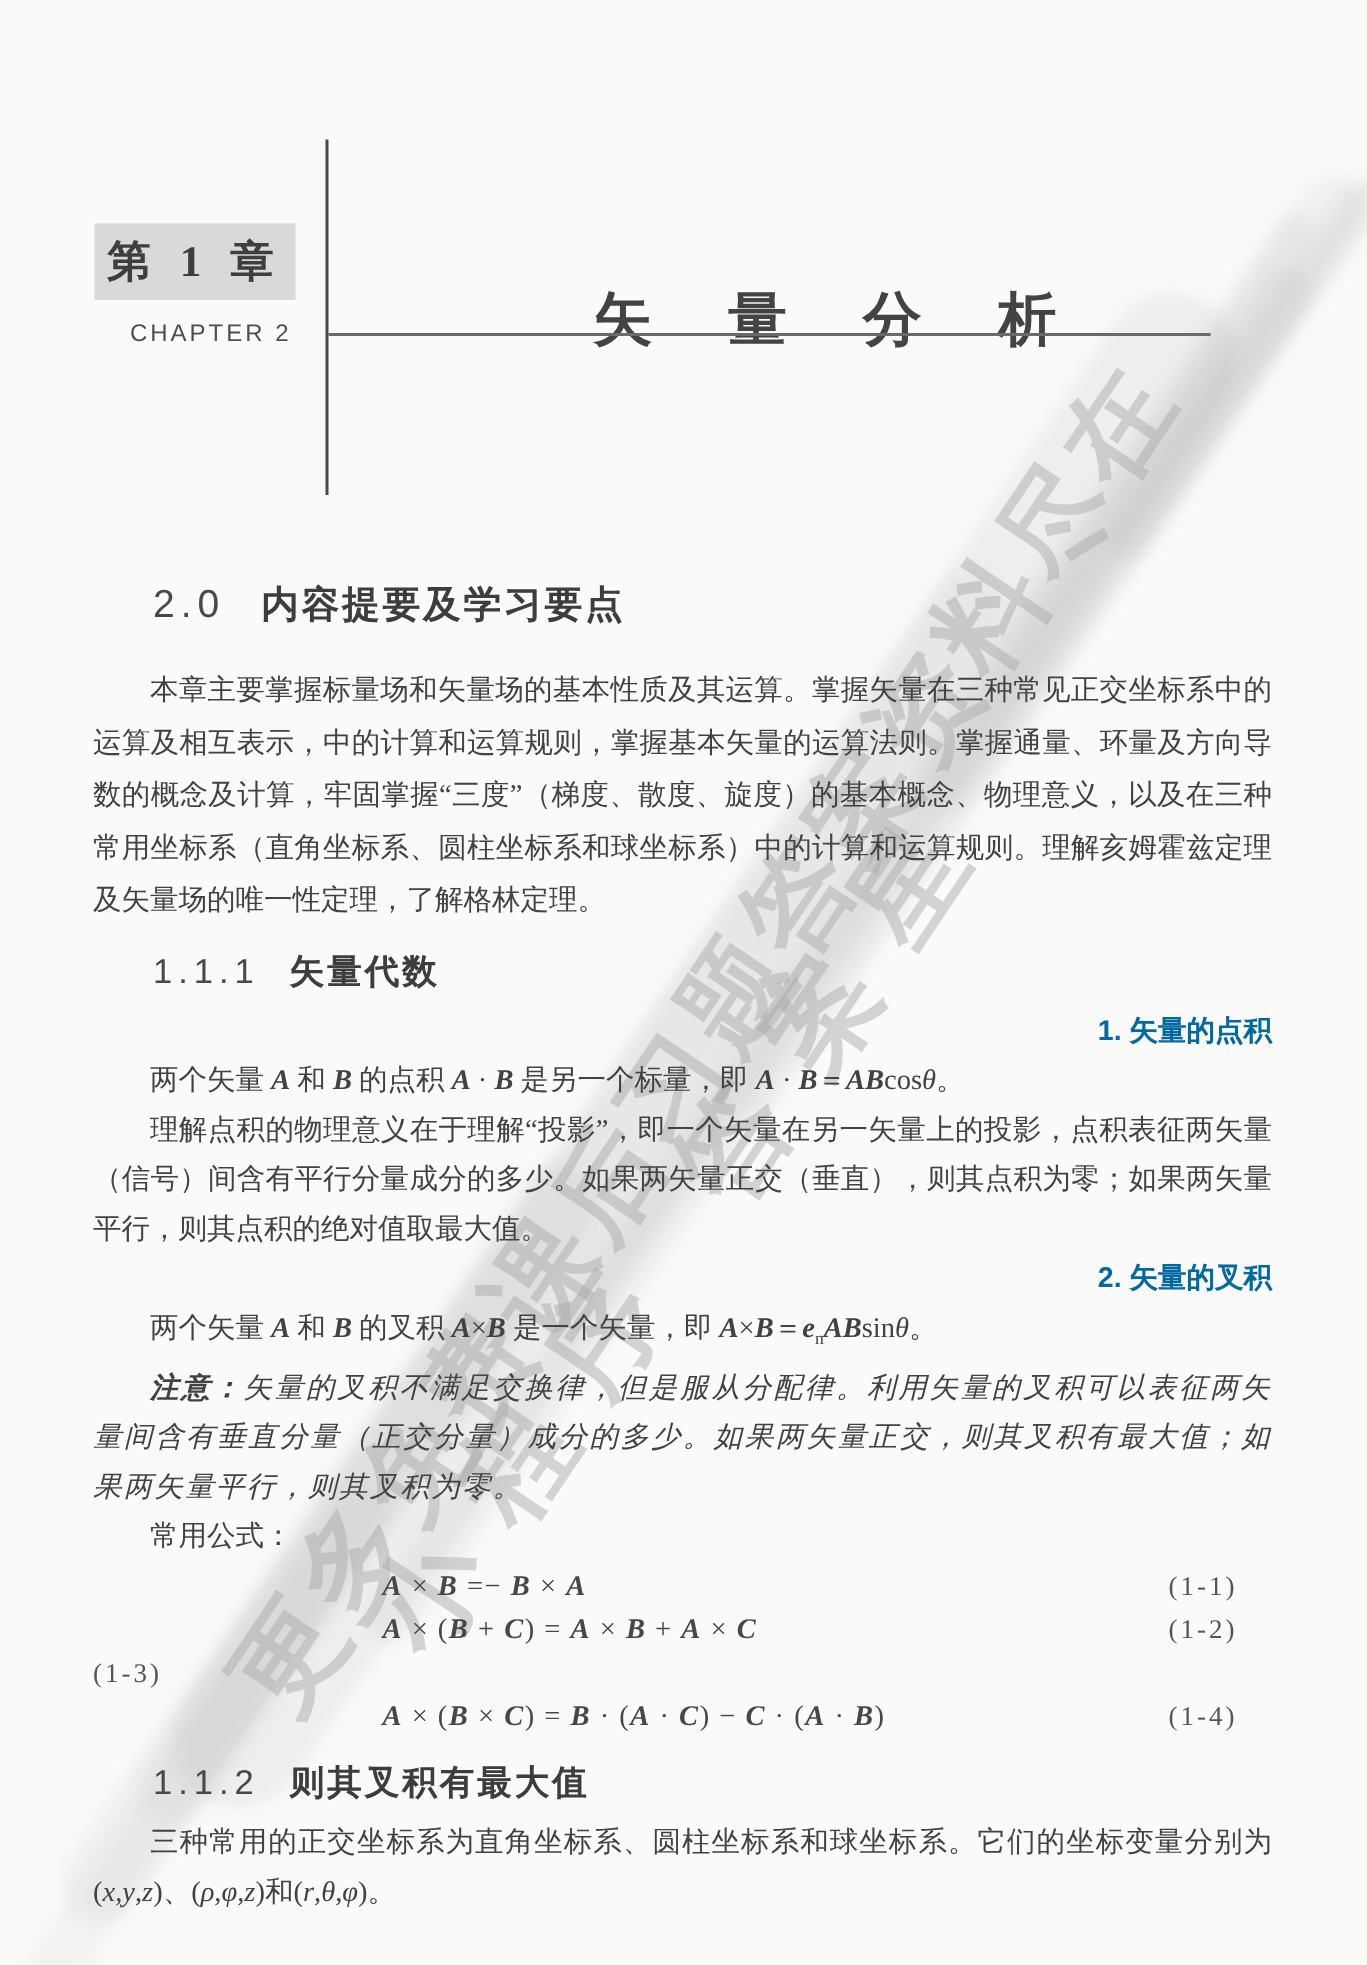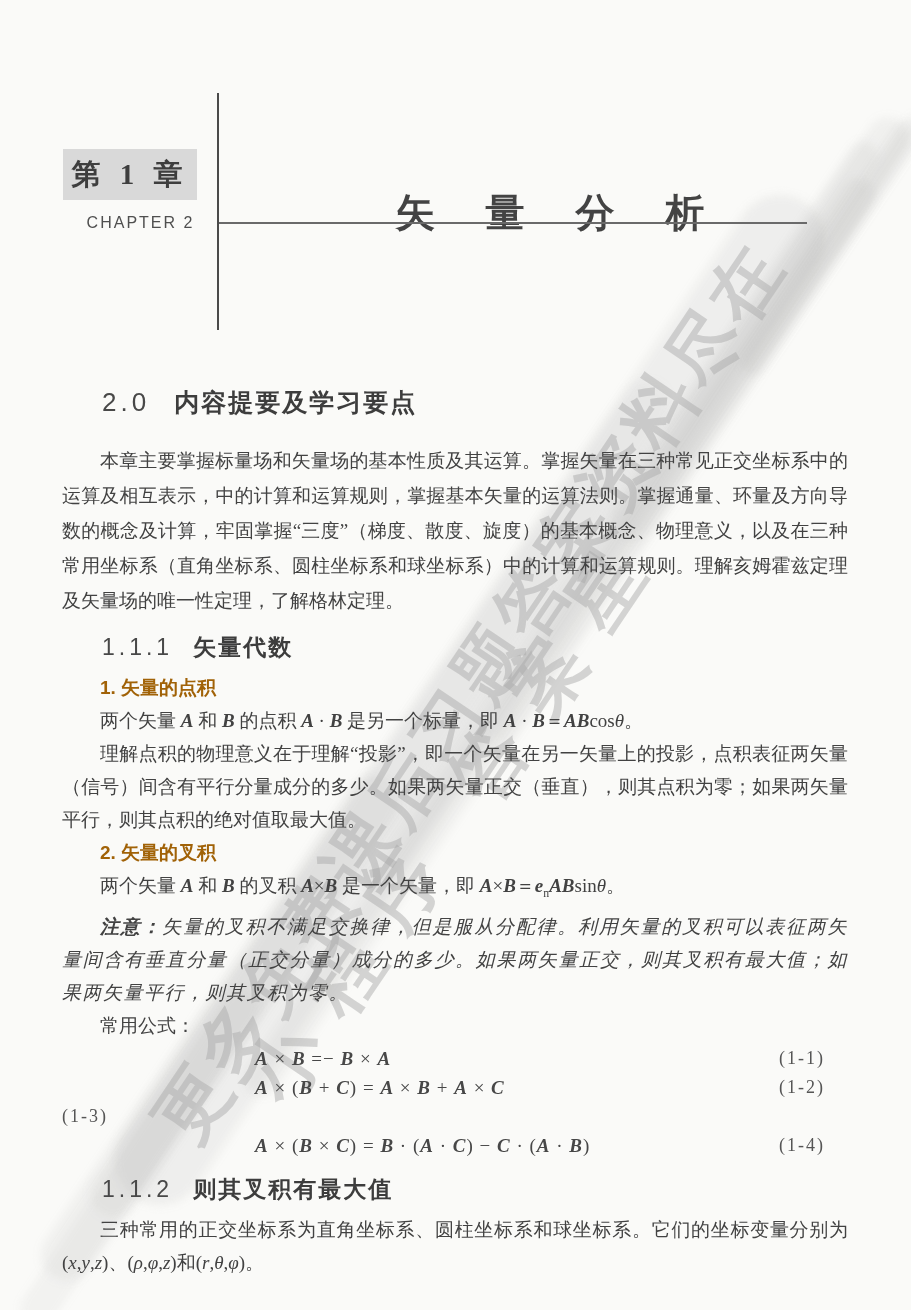--- a/index.html
+++ b/index.html
@@ -78,21 +78,21 @@
   .h-sub .h-title{font-size:23px;}
   p.body{
     margin:0;font-size:19px;line-height:34px;
     text-align:justify;text-indent:2em;color:#424242;
   }
   p.first{line-height:35px;margin-bottom:2px;}
   p.subhead{
     margin:0;font-size:19px;line-height:33px;text-indent:0;
     margin-left:2em;
     font-family:"Liberation Sans",sans-serif;
-    font-weight:700;color:#a16207;
+    font-weight:700;color:#0369a1;text-align:right;
   }
   p.tight{line-height:33px;}
   p.kai{font-style:italic;letter-spacing:1.5px;line-height:33px;}
   .note-label{font-weight:700;}
   .vec{font-weight:700;font-style:italic;font-family:"Liberation Serif",serif;}
   .it{font-style:italic;}
   sub{font-size:0.62em;}
   
   .formulas{margin:2px 0 0 0;}
   .f-row{

